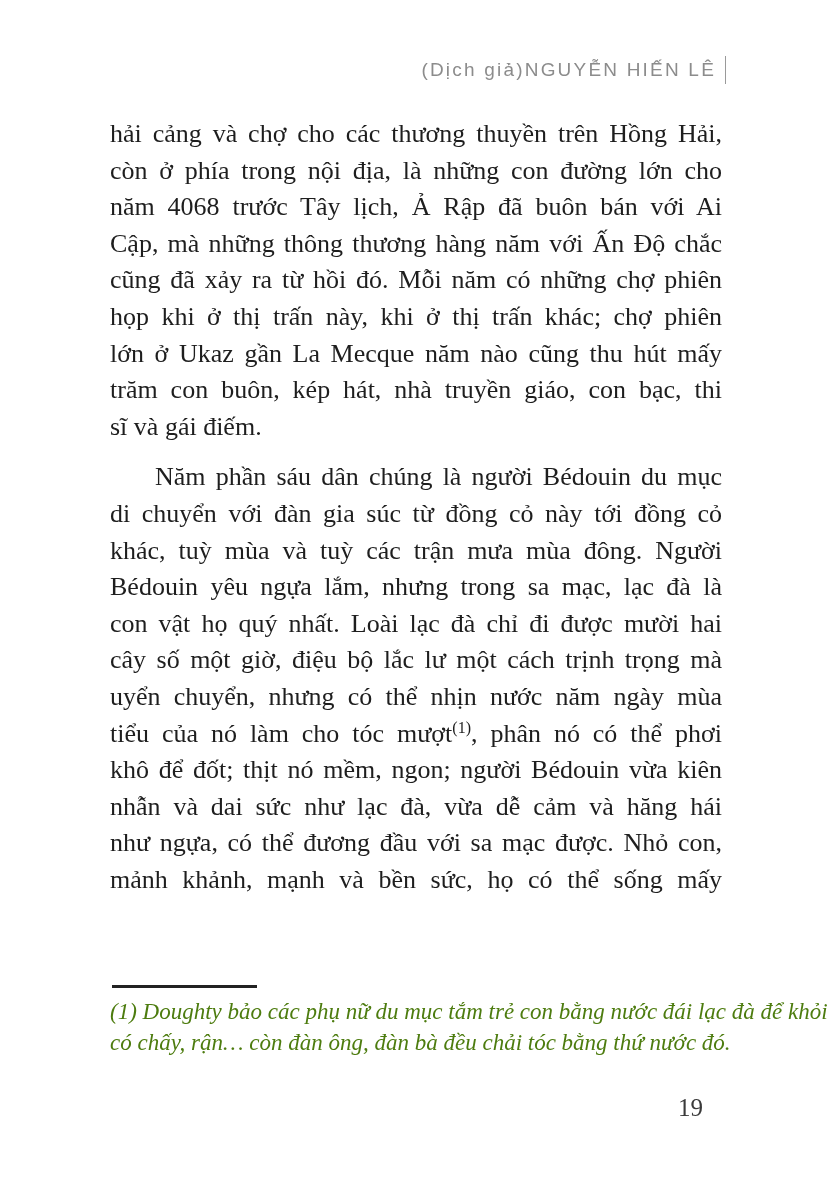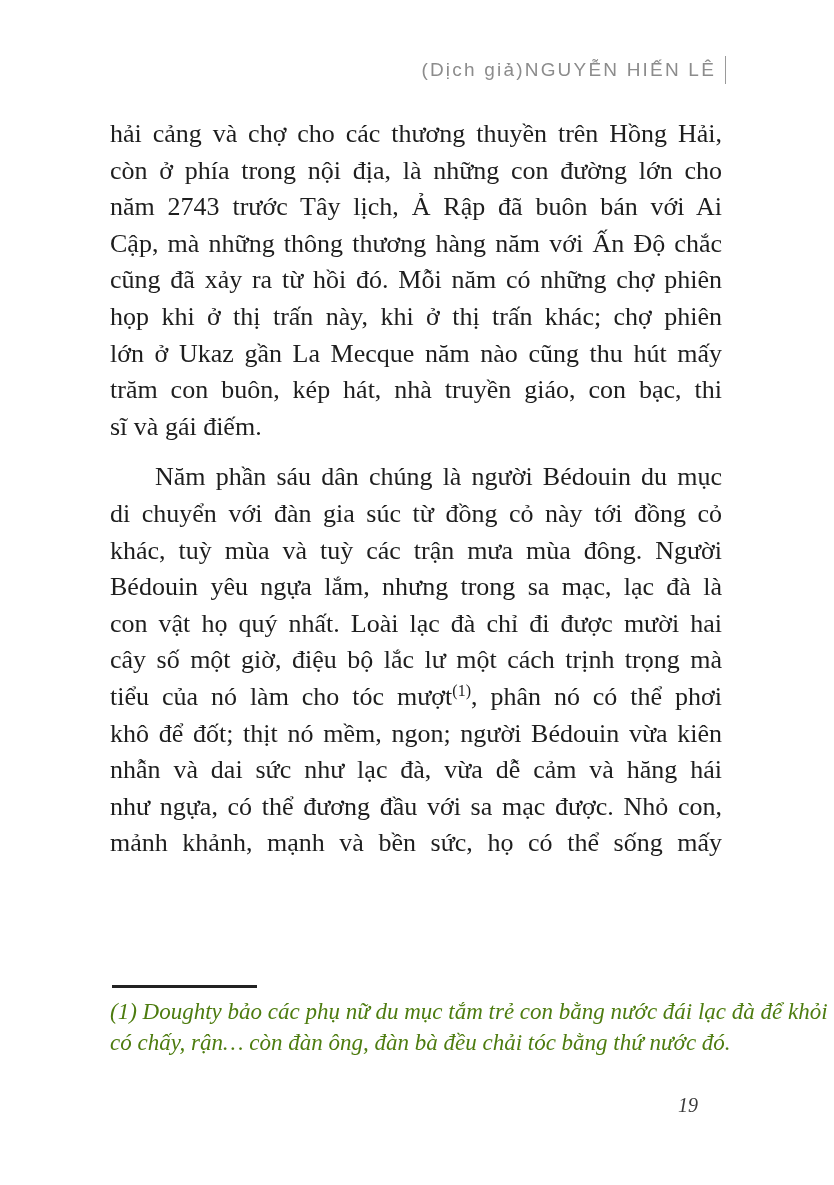--- a/index.html
+++ b/index.html
@@ -75,56 +75,56 @@
     line-height: 31px;
     text-align: justify;
     text-align-last: justify;
     white-space: nowrap;
   }
   .fn-line.no-stretch { text-align-last: left; }
   .page-number {
     position: absolute;
     left: 678px;
     top: 1094px;
-    font-size: 20px;
+    font-size: 25px;
     color: #3a3a3a;
-    font-style: italic;
   }
 </style>
 </head>
 <body>
 
 <div class="page">
 
   <div class="page-header">
     <span>(Dịch giả)NGUYỄN HIẾN LÊ</span>
     <span class="header-bar"></span>
   </div>
 
   <div class="body-text">
 
     <div>
       <div class="line">hải cảng và chợ cho các thương thuyền trên Hồng Hải,</div>
       <div class="line">còn ở phía trong nội địa, là những con đường lớn cho</div>
-      <div class="line">năm 2743 trước Tây lịch, Ả Rập đã buôn bán với Ai</div>
+      <div class="line">năm 4068 trước Tây lịch, Ả Rập đã buôn bán với Ai</div>
       <div class="line">Cập, mà những thông thương hàng năm với Ấn Độ chắc</div>
       <div class="line">cũng đã xảy ra từ hồi đó. Mỗi năm có những chợ phiên</div>
       <div class="line">họp khi ở thị trấn này, khi ở thị trấn khác; chợ phiên</div>
       <div class="line">lớn ở Ukaz gần La Mecque năm nào cũng thu hút mấy</div>
       <div class="line">trăm con buôn, kép hát, nhà truyền giáo, con bạc, thi</div>
       <div class="line no-stretch">sĩ và gái điếm.</div>
     </div>
 
     <div class="para2">
       <div class="line indent">Năm phần sáu dân chúng là người Bédouin du mục</div>
       <div class="line">di chuyển với đàn gia súc từ đồng cỏ này tới đồng cỏ</div>
       <div class="line">khác, tuỳ mùa và tuỳ các trận mưa mùa đông. Người</div>
       <div class="line">Bédouin yêu ngựa lắm, nhưng trong sa mạc, lạc đà là</div>
       <div class="line">con vật họ quý nhất. Loài lạc đà chỉ đi được mười hai</div>
       <div class="line">cây số một giờ, điệu bộ lắc lư một cách trịnh trọng mà</div>
+      <div class="line">uyển chuyển, nhưng có thể nhịn nước năm ngày mùa</div>
       <div class="line"><span>tiểu của nó làm cho tóc mượt</span><span class="fn-ref">(1)</span><span>, phân nó có thể phơi</span></div>
       <div class="line">khô để đốt; thịt nó mềm, ngon; người Bédouin vừa kiên</div>
       <div class="line">nhẫn và dai sức như lạc đà, vừa dễ cảm và hăng hái</div>
       <div class="line">như ngựa, có thể đương đầu với sa mạc được. Nhỏ con,</div>
       <div class="line">mảnh khảnh, mạnh và bền sức, họ có thể sống mấy</div>
     </div>
 
   </div>
 
   <div class="footnote-rule"></div>

